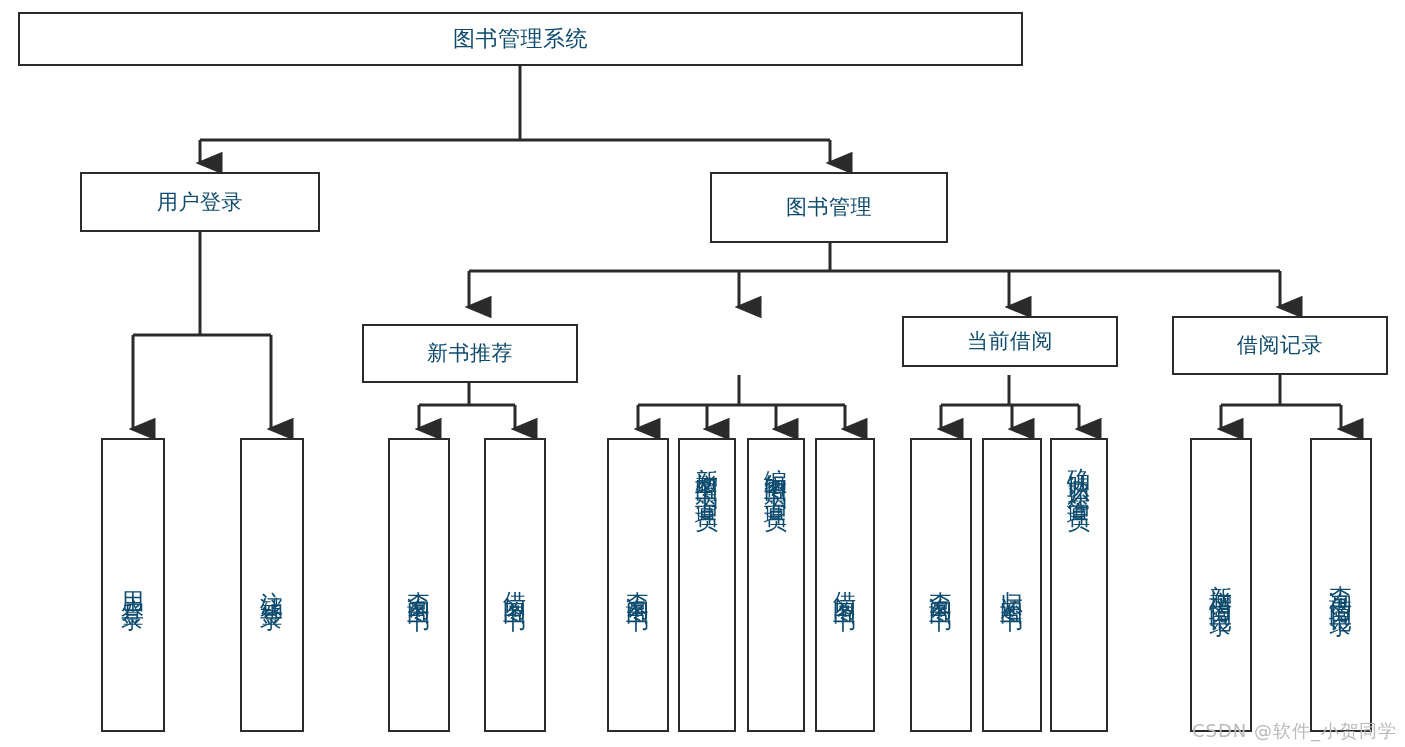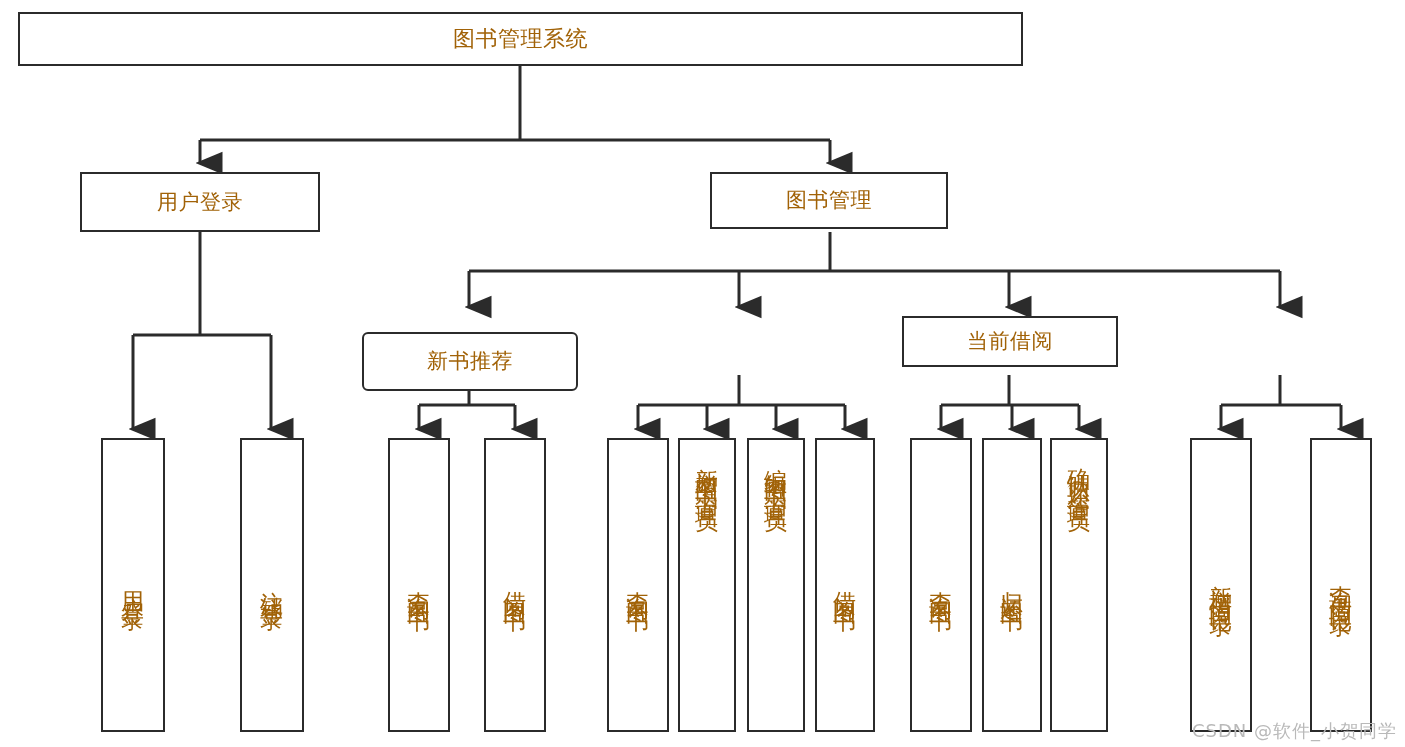--- a/index.html
+++ b/index.html
@@ -17,21 +17,21 @@
   #nodes{position:absolute;left:0;top:0;width:1405px;height:747px;}
 
   .node{
     position:absolute;
     box-sizing:border-box;
     background:#ffffff;
     border:2.5px solid #2b2b2b;
     display:flex;
     align-items:center;
     justify-content:center;
-    color:#a16207;
+    color:#0c4a6e;
   }
   .node .label{
     display:block;
     text-align:center;
     line-height:1.18;
     letter-spacing:0.5px;
     white-space:pre;
   }
 
   
@@ -124,28 +124,31 @@
     </g>
   </svg>
 
   <div id="nodes">
       <div class="node h root" style="left: 18px; top: 12px; width: 1005px; height: 54px;">
         <span class="label">图书管理系统</span>
       </div>
       <div class="node h" style="left: 80px; top: 172px; width: 240px; height: 60px;">
         <span class="label">用户登录</span>
       </div>
-      <div class="node h" style="left: 710px; top: 172px; width: 238px; height: 57px;">
+      <div class="node h" style="left: 710px; top: 172px; width: 238px; height: 71px;">
         <span class="label">图书管理</span>
       </div>
-      <div class="node h" style="left: 362px; top: 332px; width: 216px; height: 59px; border-radius: 6px;">
+      <div class="node h" style="left: 362px; top: 324px; width: 216px; height: 59px;">
         <span class="label">新书推荐</span>
       </div>
       <div class="node h" style="left: 902px; top: 316px; width: 216px; height: 51px;">
         <span class="label">当前借阅</span>
+      </div>
+      <div class="node h" style="left: 1172px; top: 316px; width: 216px; height: 59px;">
+        <span class="label">借阅记录</span>
       </div>
       <div class="node v" style="left: 101px; top: 438px; width: 64px; height: 294px;">
         <span class="label">用户登录</span>
       </div>
       <div class="node v" style="left: 240px; top: 438px; width: 64px; height: 294px;">
         <span class="label">注销登录</span>
       </div>
       <div class="node v" style="left: 388px; top: 438px; width: 62px; height: 294px;">
         <span class="label">查询图书</span>
       </div>

